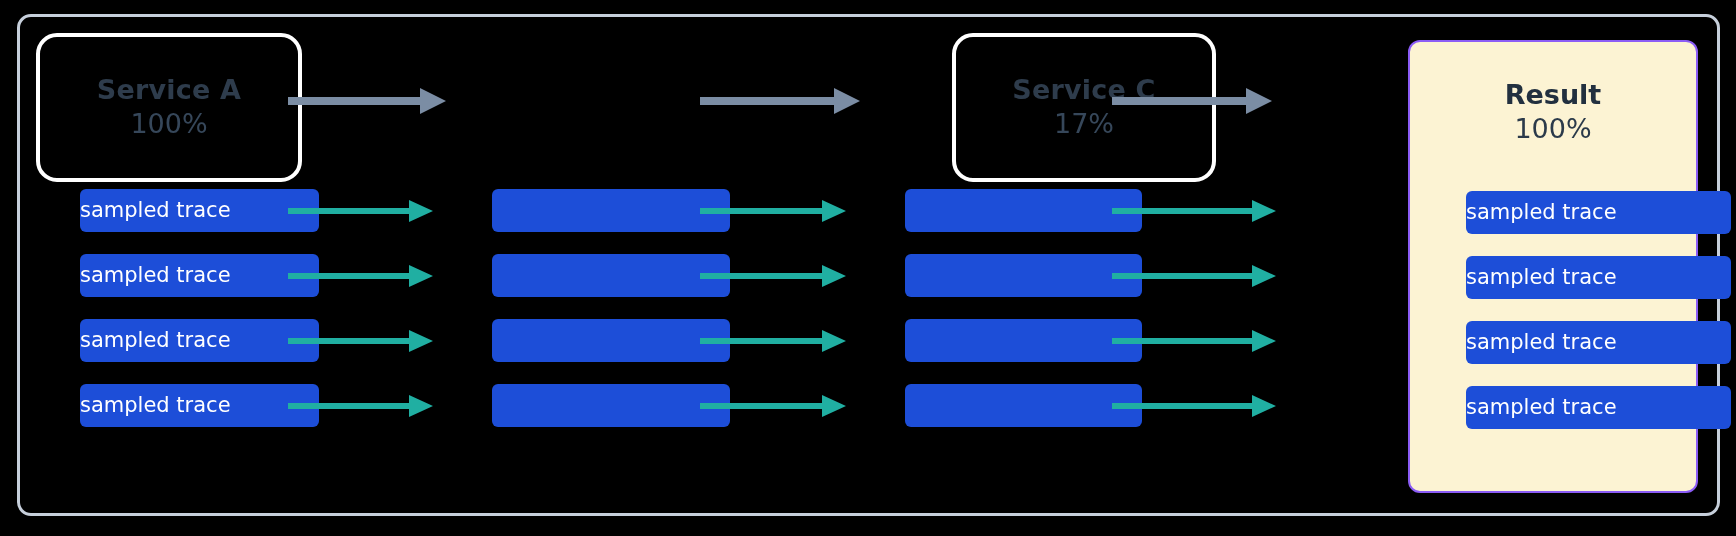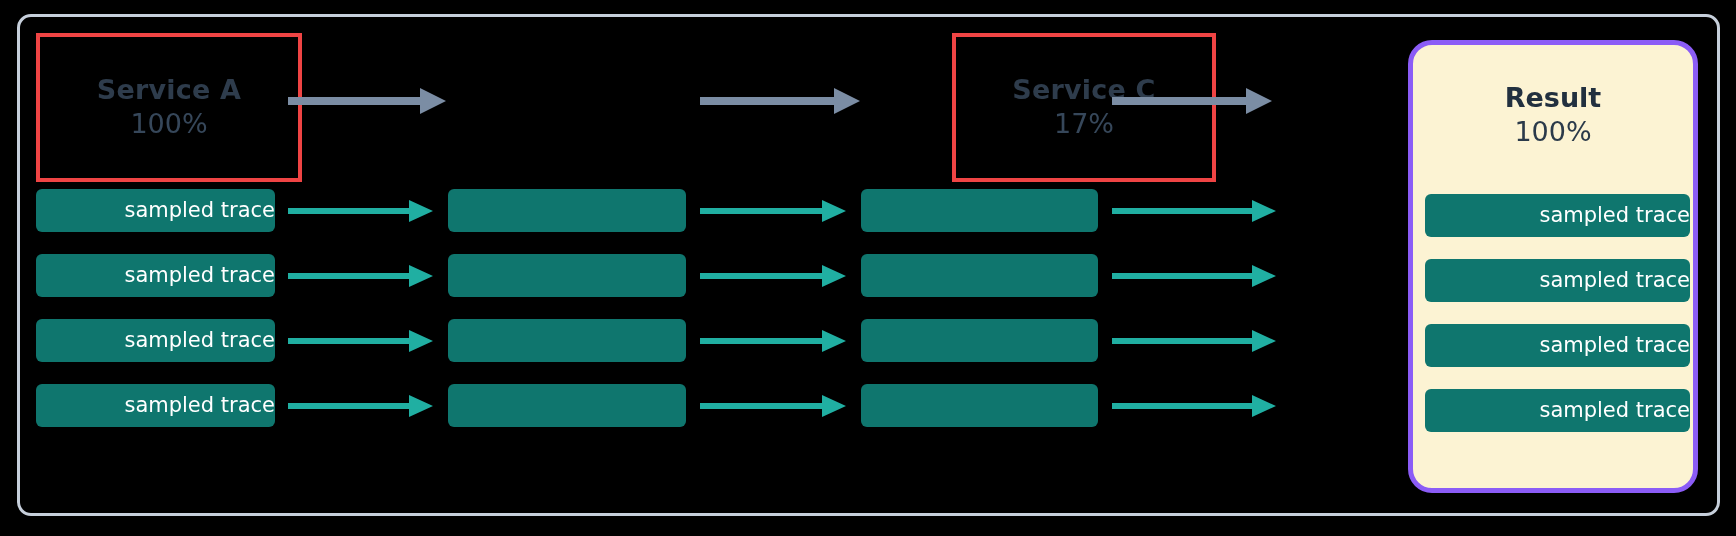--- a/index.html
+++ b/index.html
@@ -27,22 +27,22 @@
     border: 3px solid #c6cfdb;
     border-radius: 14px;
   }
 
   
   .service-box {
     position: absolute;
     top: 33px;
     height: 149px;
     box-sizing: border-box;
-    border: 4px solid #ef4444;
-    border-radius: 0;
+    border: 4px solid #ffffff;
+    border-radius: 21px;
     background: transparent;
     display: flex;
     flex-direction: column;
     align-items: center;
     justify-content: center;
   }
   .service-name {
     font-size: 27px;
     font-weight: bold;
     color: #2e3c4c;
@@ -62,22 +62,22 @@
   #svc-c { left: 952px; width: 264px; }
 
   
   .result-box {
     position: absolute;
     left: 1408px;
     top: 40px;
     width: 290px;
     height: 453px;
     box-sizing: border-box;
-    border: 5px solid #8b5cf6;
-    border-radius: 24px;
+    border: 2px solid #8b5cf6;
+    border-radius: 12px;
     background: #fcf3d3;
   }
   .result-head {
     position: absolute;
     left: 0;
     top: 0;
     width: 100%;
     height: 142px;
     display: flex;
     flex-direction: column;
@@ -96,24 +96,25 @@
     color: #2b3a4a;
     line-height: 1.2;
     margin-top: 3px;
   }
 
   
   .trace-bar {
     position: absolute;
     height: 43px;
     border-radius: 6px;
-    background: #0f766e;
+    background: #1d4ed8;
     display: flex;
     align-items: center;
-    justify-content: flex-end;
+    justify-content: flex-start;
+    margin-left: 44px;
   }
   .trace-bar .label {
     font-size: 21px;
     color: #ffffff;
     line-height: 1;
     white-space: nowrap;
   }
 
   .col-a  { left: 36px;   width: 239px; }
   .col-b  { left: 448px;  width: 238px; }

